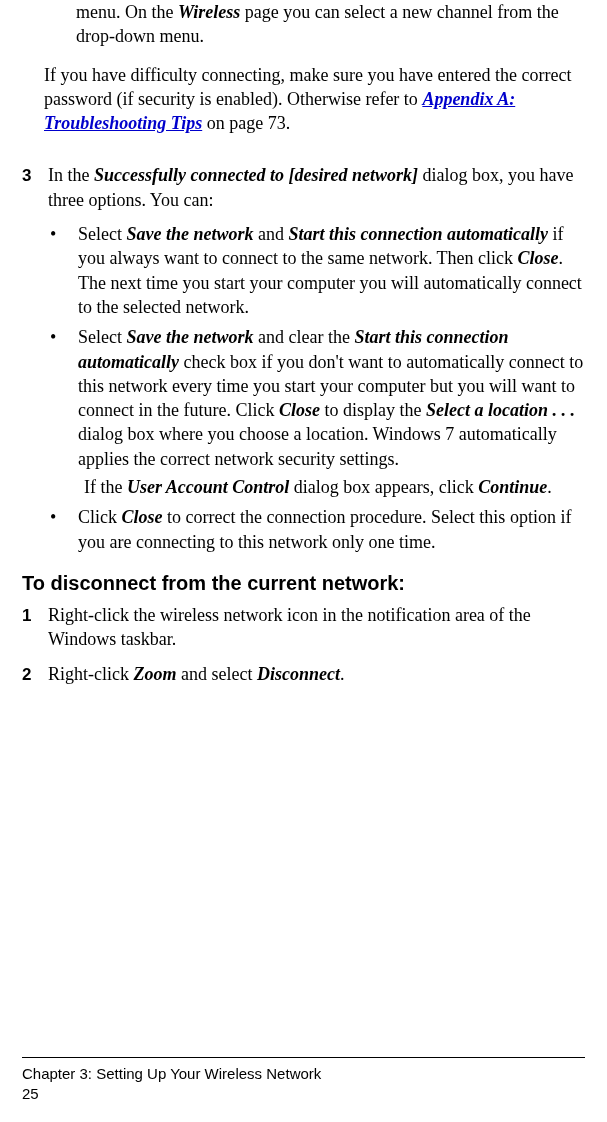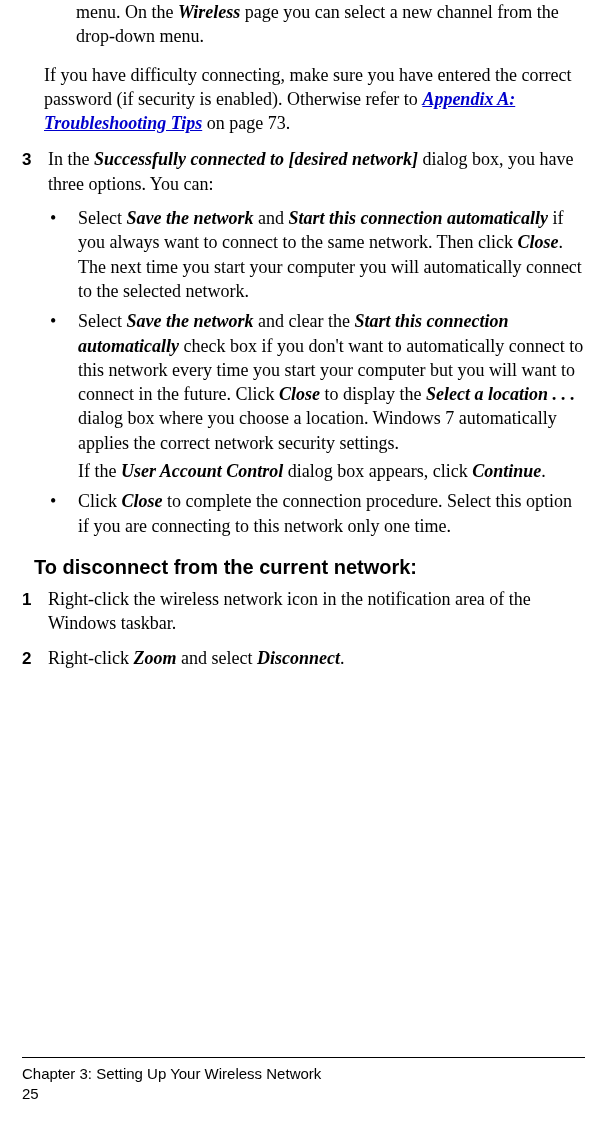--- a/index.html
+++ b/index.html
@@ -21,21 +21,21 @@
       flex-direction: column;
     }
     .content {
       flex: 1;
     }
     .para-indent {
       margin: 0 0 14px 0;
       padding-left: 54px;
     }
     .para-indent2 {
-      margin: 0 0 12px 0;
+      margin: 0 0 28px 0;
       padding-left: 22px;
     }
     .step {
       display: flex;
       margin: 0 0 10px 0;
     }
     .step-num {
       font-family: Arial, Helvetica, sans-serif;
       font-weight: bold;
       font-size: 17px;
@@ -58,37 +58,38 @@
     }
     .bullet-list li::before {
       content: "•";
       position: absolute;
       left: 0;
       top: 0;
       font-size: 18px;
     }
     .bullet-list li .sub-para {
       margin-top: 4px;
+      margin-left: 6px;
     }
     .indent-first {
       padding-left: 38px;
     }
     .bi {
       font-weight: bold;
       font-style: italic;
     }
     .link {
       color: #0000cc;
       text-decoration: underline;
     }
     .heading {
       font-family: Arial, Helvetica, sans-serif;
       font-weight: bold;
       font-size: 20px;
-      margin: 10px 0 6px 12px;
+      margin: 10px 0 6px 0;
     }
     .footer {
       border-top: 1.5px solid #000;
       display: flex;
       justify-content: space-between;
       font-family: Arial, Helvetica, sans-serif;
       font-size: 15px;
       padding: 6px 0 18px 0;
       flex-direction: column;
     }
@@ -118,21 +119,21 @@
       <li class="indent-first">
         <span>Select </span><span class="bi">Save the network</span><span> and </span><span class="bi">Start this connection automatically</span><span> if you always want to connect to the same network. Then click </span><span class="bi">Close</span><span>. The next time you start your computer you will automatically connect to the selected network.</span>
       </li>
       <li>
         <span>Select </span><span class="bi">Save the network</span><span> and clear the </span><span class="bi">Start this connection automatically</span><span> check box if you don't want to automatically connect to this network every time you start your computer but you will want to connect in the future. Click </span><span class="bi">Close</span><span> to display the </span><span class="bi">Select a location . . .</span><span> dialog box where you choose a location. Windows 7 automatically applies the correct network security settings.</span>
         <div class="sub-para">
           <span>If the </span><span class="bi">User Account Control</span><span> dialog box appears, click </span><span class="bi">Continue</span><span>.</span>
         </div>
       </li>
       <li>
-        <span>Click </span><span class="bi">Close</span><span> to complete the connection procedure. Select this option if you are connecting to this network only one time.</span>
+        <span>Click </span><span class="bi">Close</span><span> to correct the connection procedure. Select this option if you are connecting to this network only one time.</span>
       </li>
     </ul>
 
     <div class="heading">To disconnect from the current network:</div>
 
     <div class="step">
       <div class="step-num">1</div>
       <div class="step-body">
         <span>Right-click the wireless network icon in the notification area of the Windows taskbar.</span>
       </div>

